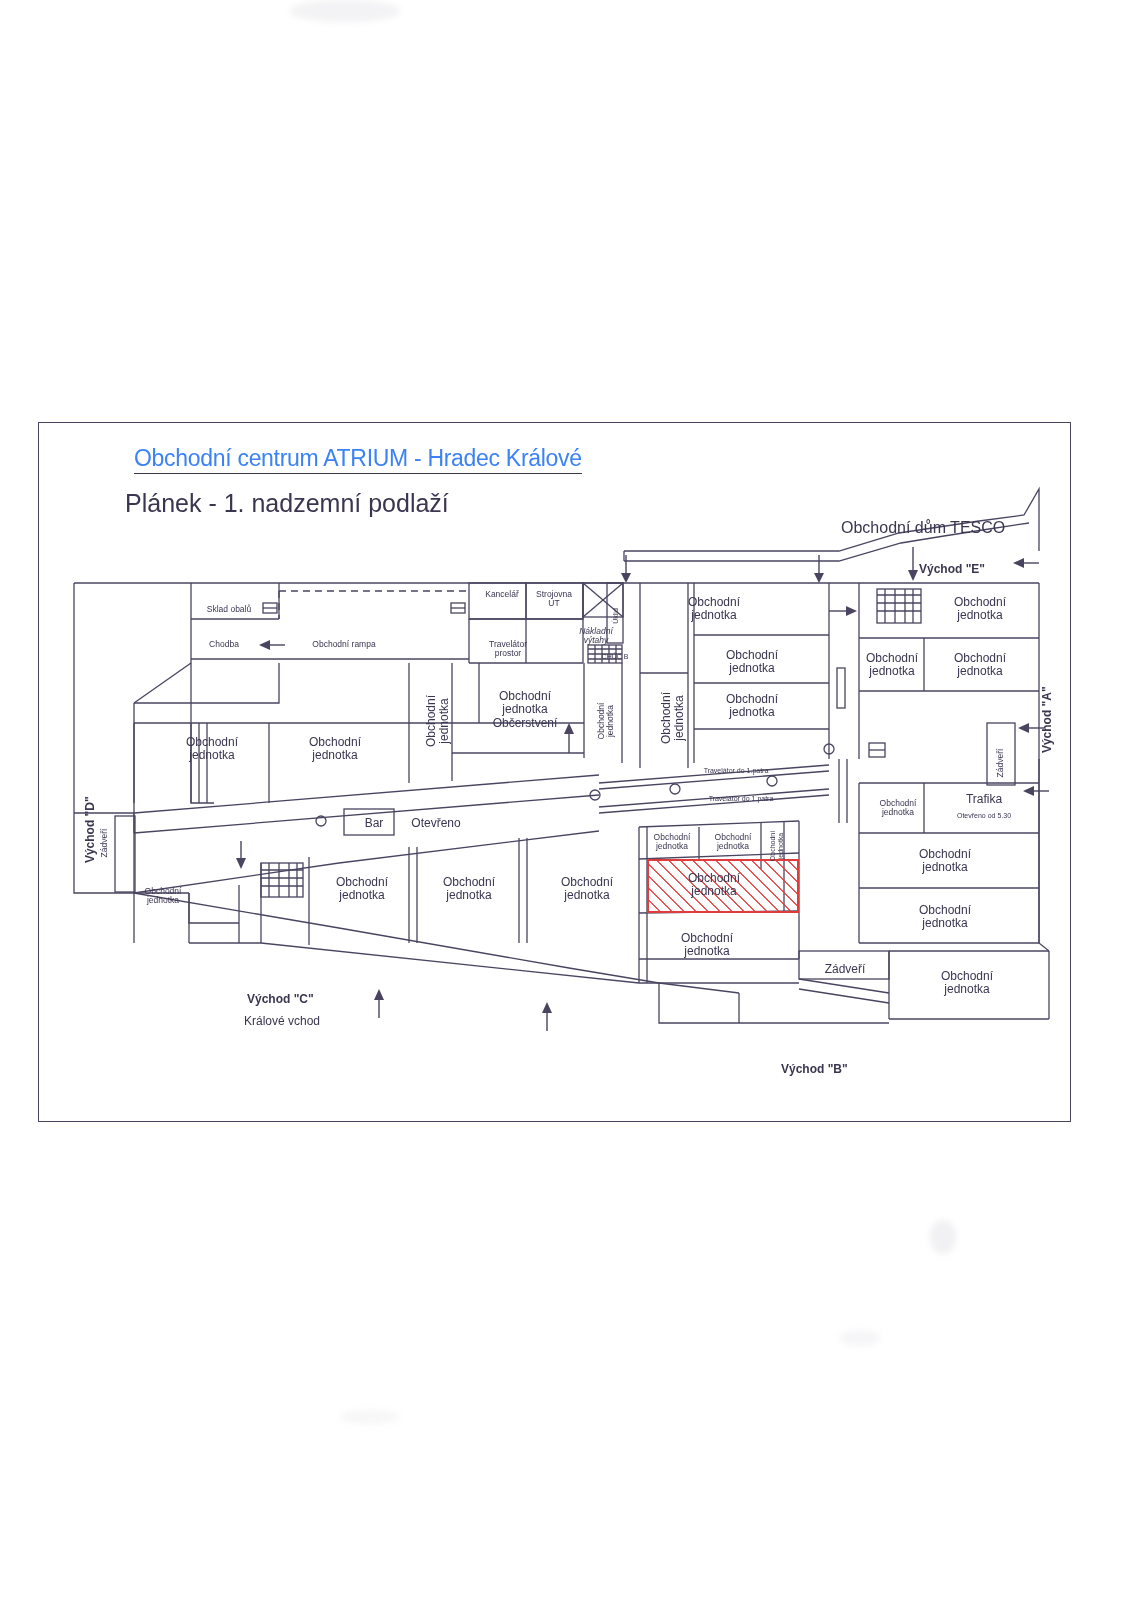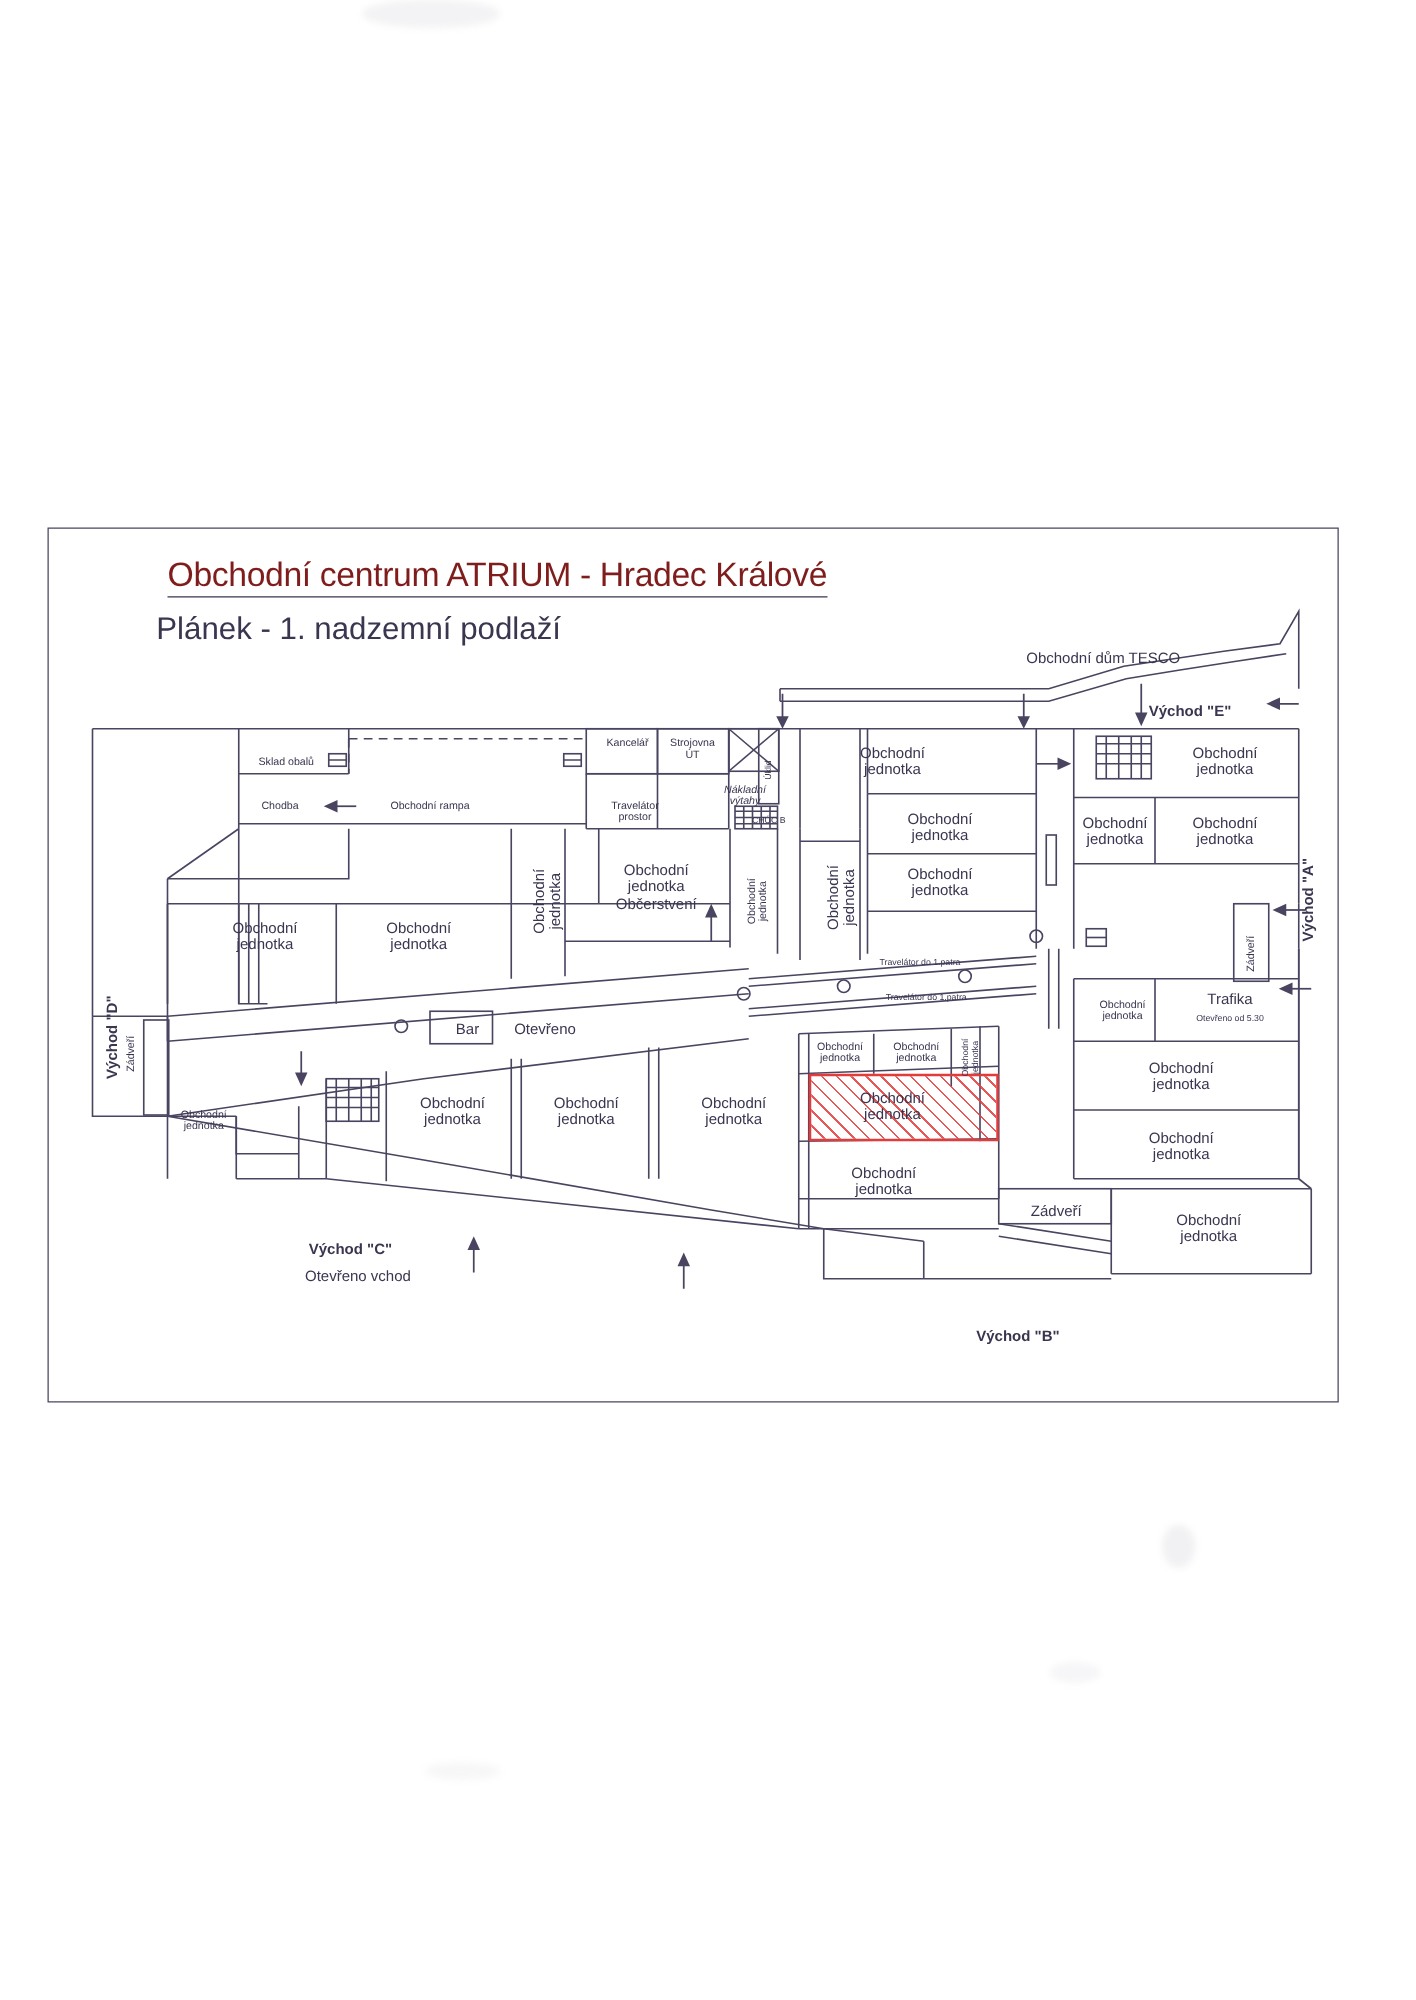--- a/index.html
+++ b/index.html
@@ -41,23 +41,23 @@
     position: absolute;
     left: 0;
     top: 0;
     width: 1033px;
     height: 700px;
   }
   .title {
     position: absolute;
     left: 95px;
     top: 22px;
-    font-size: 27px;
+    font-size: 23px;
     letter-spacing: -0.3px;
-    color: #7f1d1d;
+    color: #3b82f6;
     border-bottom: 1.5px solid #3b3550;
     padding-bottom: 1px;
     white-space: nowrap;
   }
   .subtitle {
     position: absolute;
     left: 86px;
     top: 66px;
     font-size: 25px;
     color: #3b3550;
@@ -86,23 +86,24 @@
     box-sizing: border-box;
     background:
       repeating-linear-gradient(45deg,
         rgba(226,59,59,0) 0px,
         rgba(226,59,59,0) 7px,
         rgba(226,59,59,0.85) 7px,
         rgba(226,59,59,0.85) 8.4px);
   }
   .tesco-label {
     position: absolute;
-    font-size: 12px;
+    font-size: 16px;
     color: #3b3550;
     white-space: nowrap;
+    margin-left: 20px;
   }
   svg { display: block; }
 </style>
 </head>
 <body>
 
 <div class="scan-smudge" id="smudge1"></div>
 <div class="scan-smudge" id="smudge2"></div>
 <div class="scan-smudge" id="smudge3"></div>
 <div class="scan-smudge" id="smudge4"></div>
@@ -436,17 +437,17 @@
       <div class="lbl sm vert" style="left: 956px; top: 320px; width: 12px; height: 40px; display: flex; align-items: center; justify-content: center;">Zádveří</div>
       <div class="lbl sm vert" style="left: 60px; top: 400px; width: 12px; height: 40px; display: flex; align-items: center; justify-content: center;">Zádveří</div>
       <div class="lbl xs" style="left: 640px; top: 343px; width: 114px; height: 10px; display: flex; align-items: center; justify-content: center;">Travelátor do 1.patra</div>
       <div class="lbl xs" style="left: 645px; top: 371px; width: 114px; height: 10px; display: flex; align-items: center; justify-content: center;">Travelátor do 1.patra</div>
     </div>
   <div id="exit-labels">
       <div class="lbl md bold" style="left: 880px; top: 140px; white-space: nowrap;">Východ "E"</div>
       <div class="lbl md bold vert" style="left: 975px; top: 290px; white-space: nowrap;">Východ "A"</div>
       <div class="lbl md bold vert" style="left: 18px; top: 400px; white-space: nowrap;">Východ "D"</div>
       <div class="lbl md bold" style="left: 208px; top: 570px; white-space: nowrap;">Východ "C"</div>
-      <div class="lbl md" style="left: 205px; top: 592px; white-space: nowrap;">Otevřeno vchod</div>
+      <div class="lbl md" style="left: 205px; top: 592px; white-space: nowrap;">Králové vchod</div>
       <div class="lbl md bold" style="left: 742px; top: 640px; white-space: nowrap;">Východ "B"</div>
     </div>
 
 </div>
 
 </body></html>

